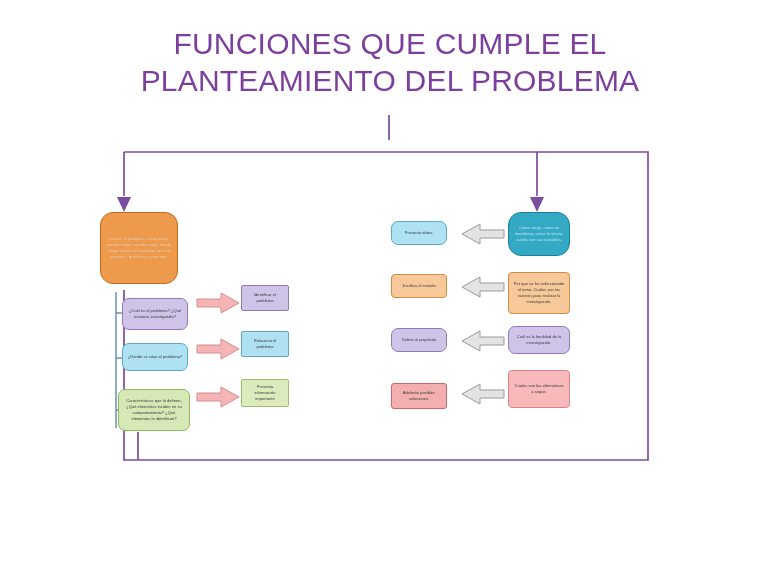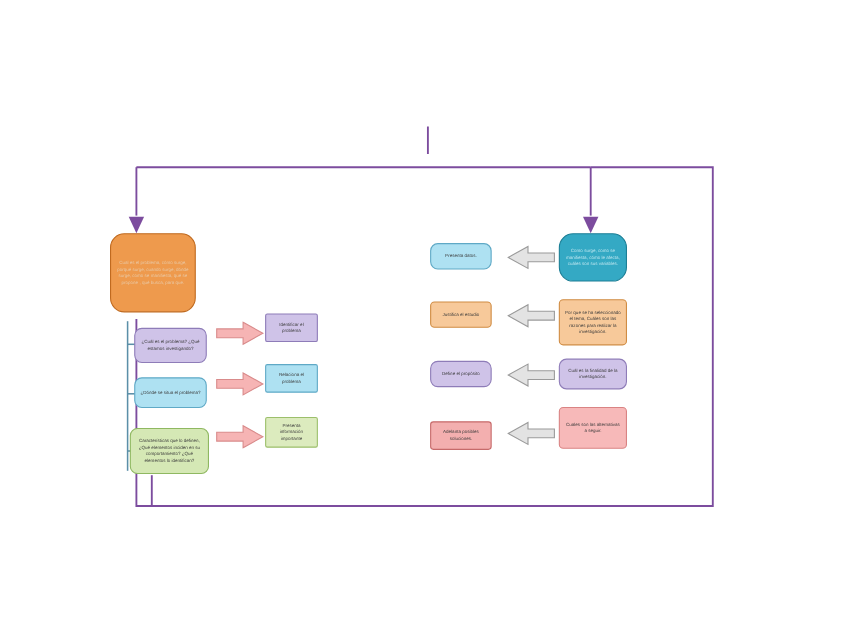--- a/index.html
+++ b/index.html
@@ -127,20 +127,22 @@
   .arrow {
     position: absolute;
     pointer-events: none;
   }
 </style>
 </head>
 <body>
 
 <div id="slide">
 
+  <div class="title">FUNCIONES QUE CUMPLE EL
+PLANTEAMIENTO DEL PROBLEMA</div>
 
   <svg id="wires" viewBox="0 0 768 576" xmlns="http://www.w3.org/2000/svg">
     <g fill="none" stroke="#7C4C9E" stroke-width="1.7">
 
       <path d="M 389 115 L 389 140"></path>
 
       <path d="M 124 152 L 537 152"></path>
 
       <path d="M 124 152 L 124 196"></path>
 

